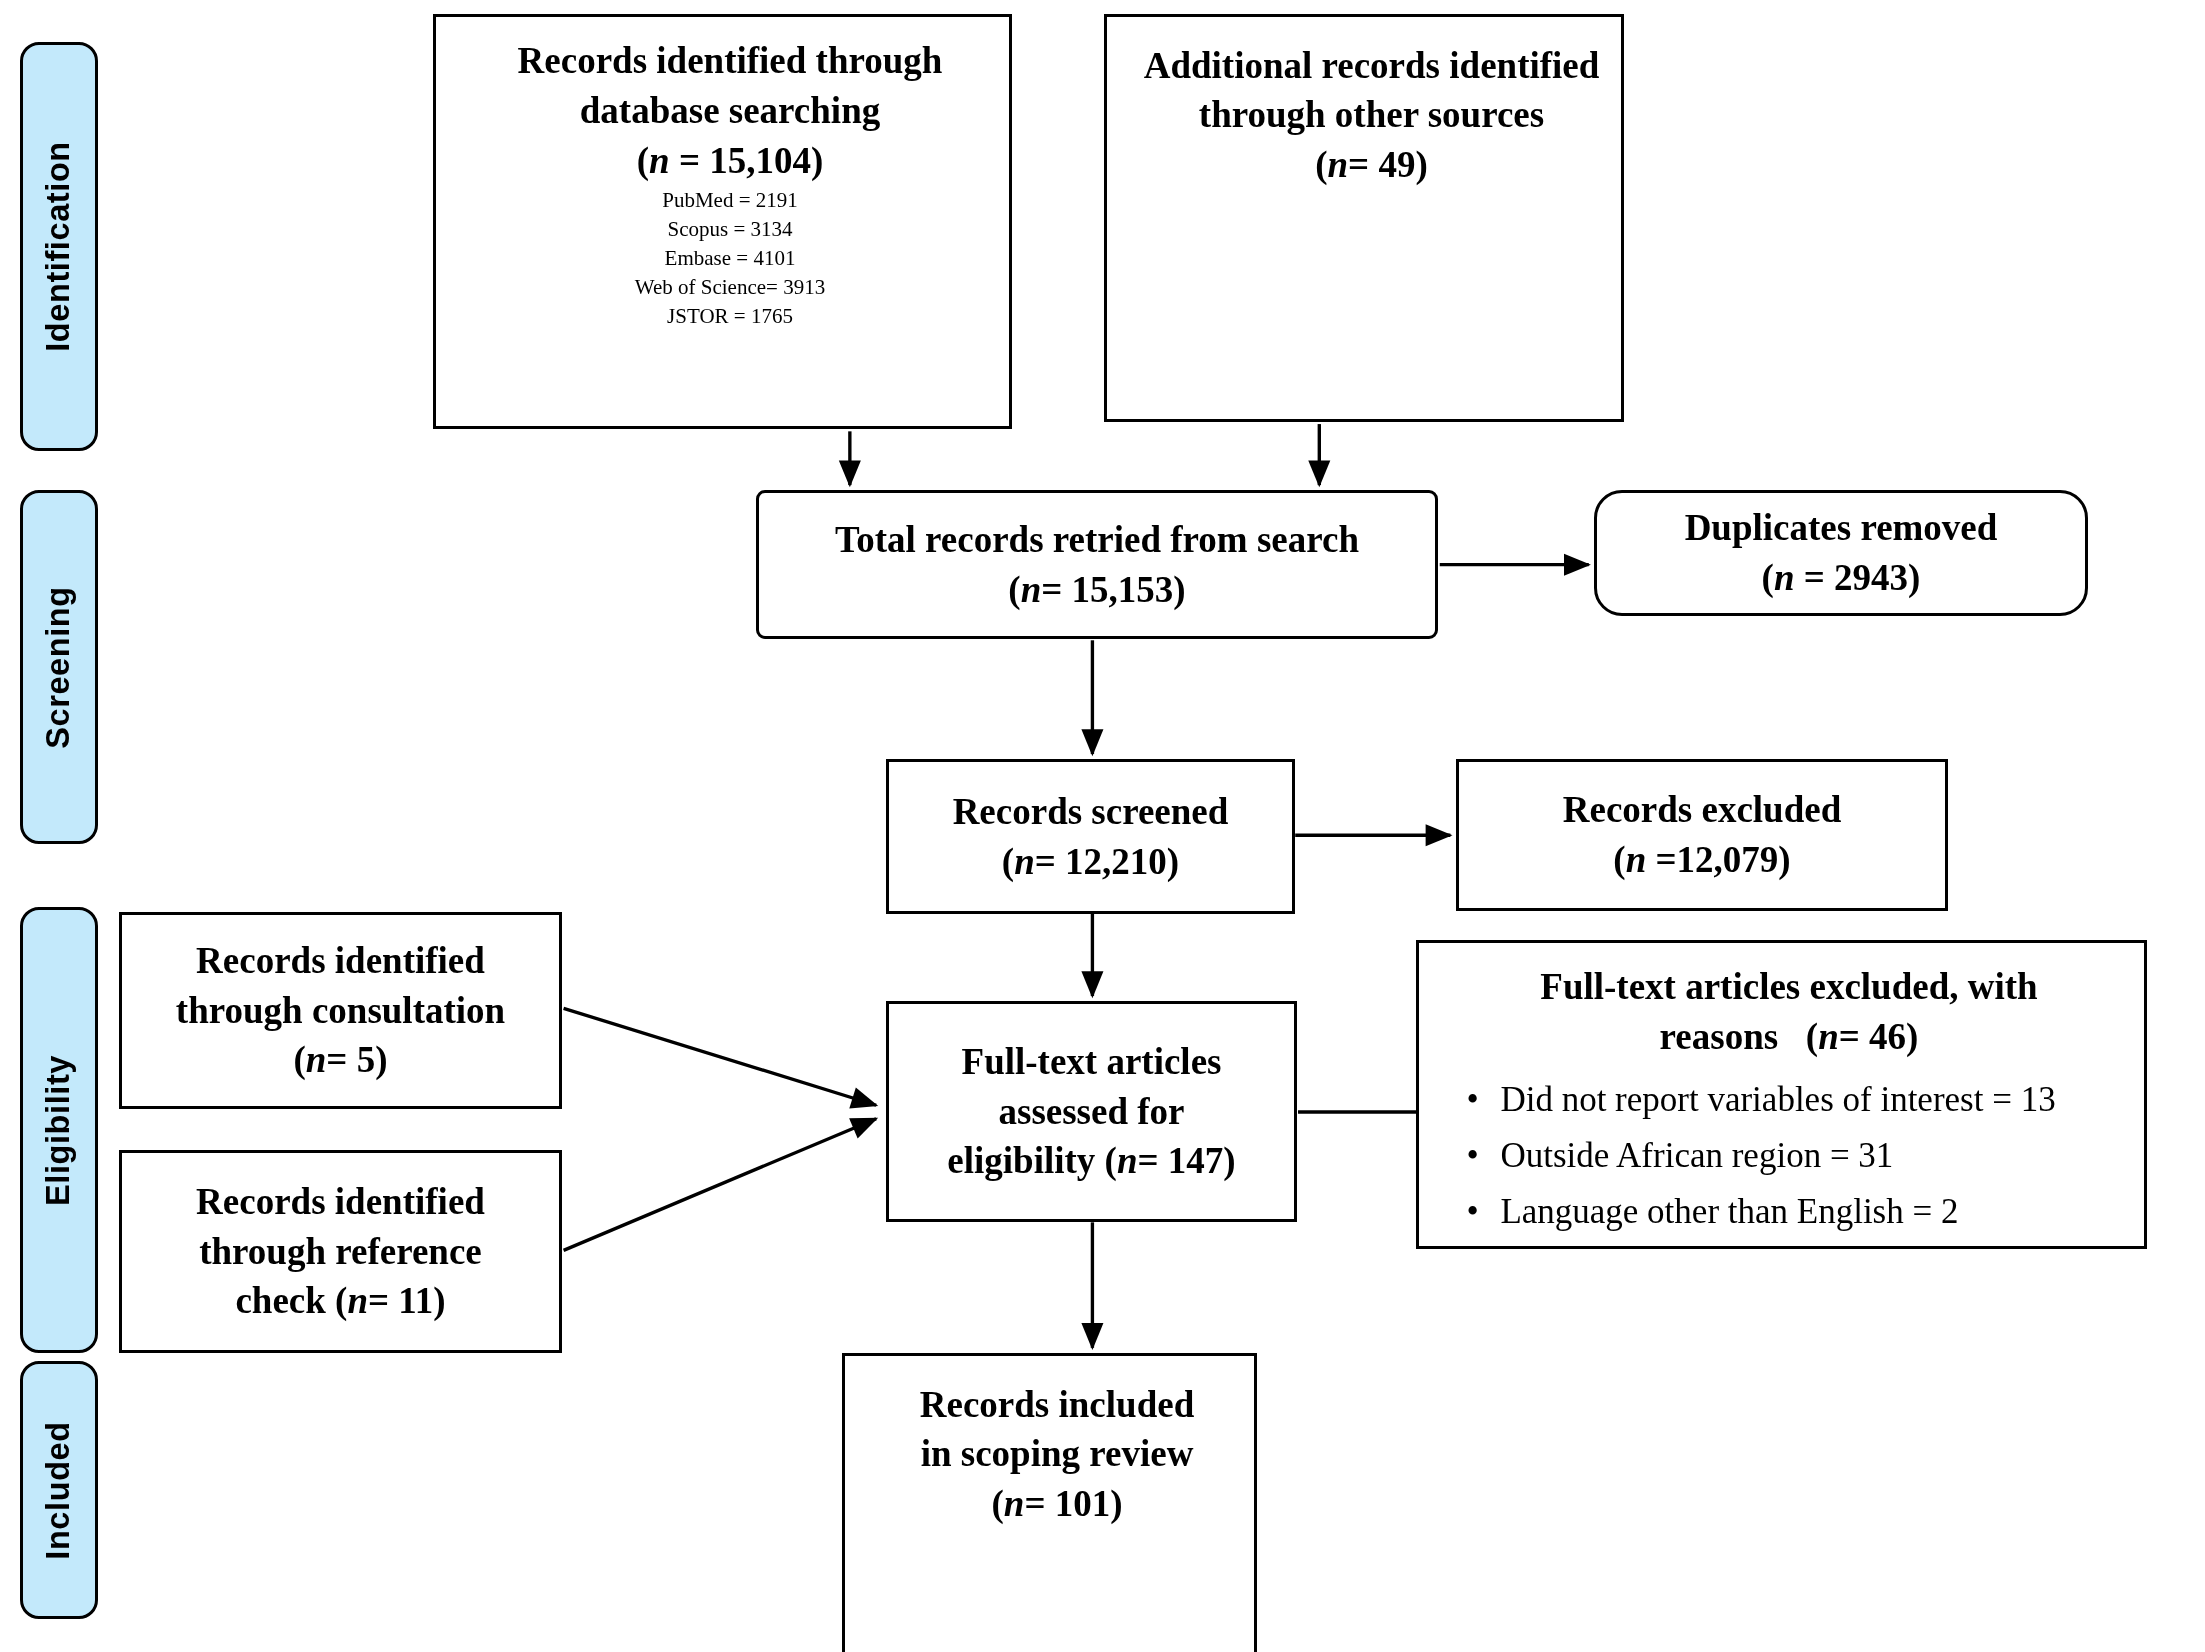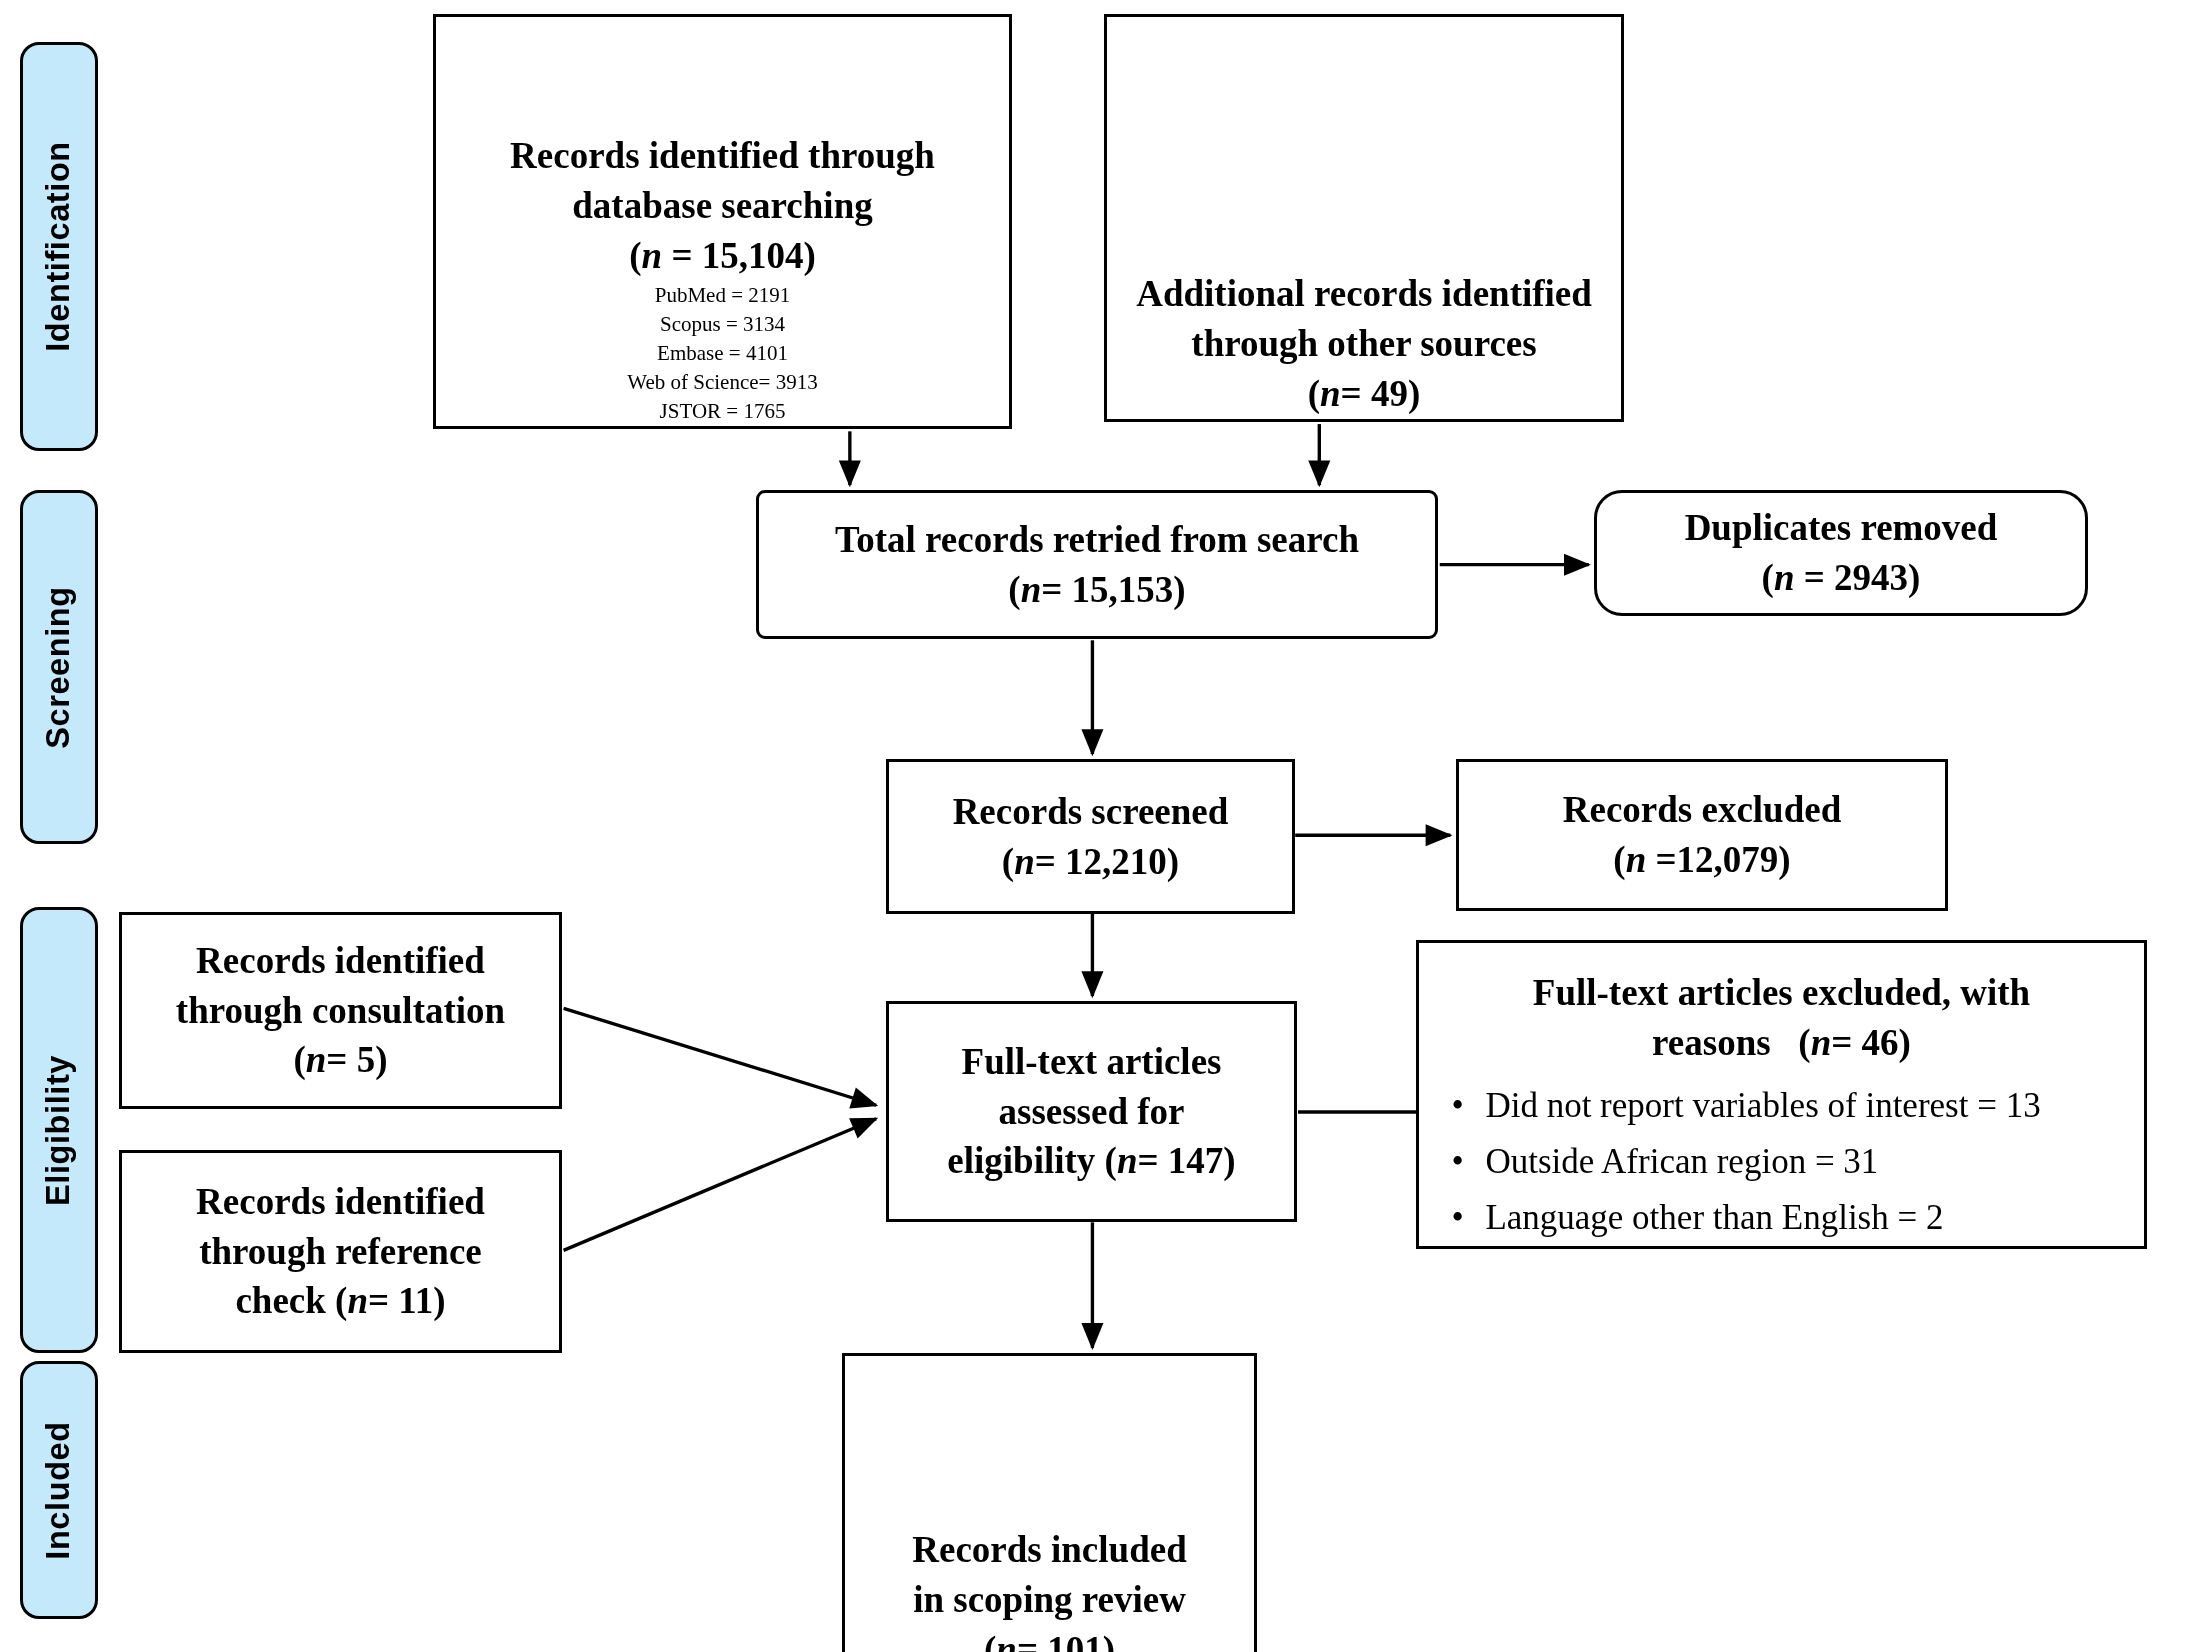--- a/index.html
+++ b/index.html
@@ -41,21 +41,21 @@
     position:absolute;
     background:#ffffff;
     border:3.9px solid #000;
     box-sizing:border-box;
     display:flex;
     flex-direction:column;
     align-items:center;
     text-align:center;
   }
   .box.center{justify-content:center;}
-  .box.top{justify-content:flex-end;}
+  .box.top{justify-content:flex-start;padding-left:15px;}
   .title{
     font-weight:bold;
     font-size:37px;
     line-height:1.35;
     white-space:pre-wrap;
   }
   .detail{
     font-size:21px;
     line-height:1.38;
     white-space:pre-wrap;

